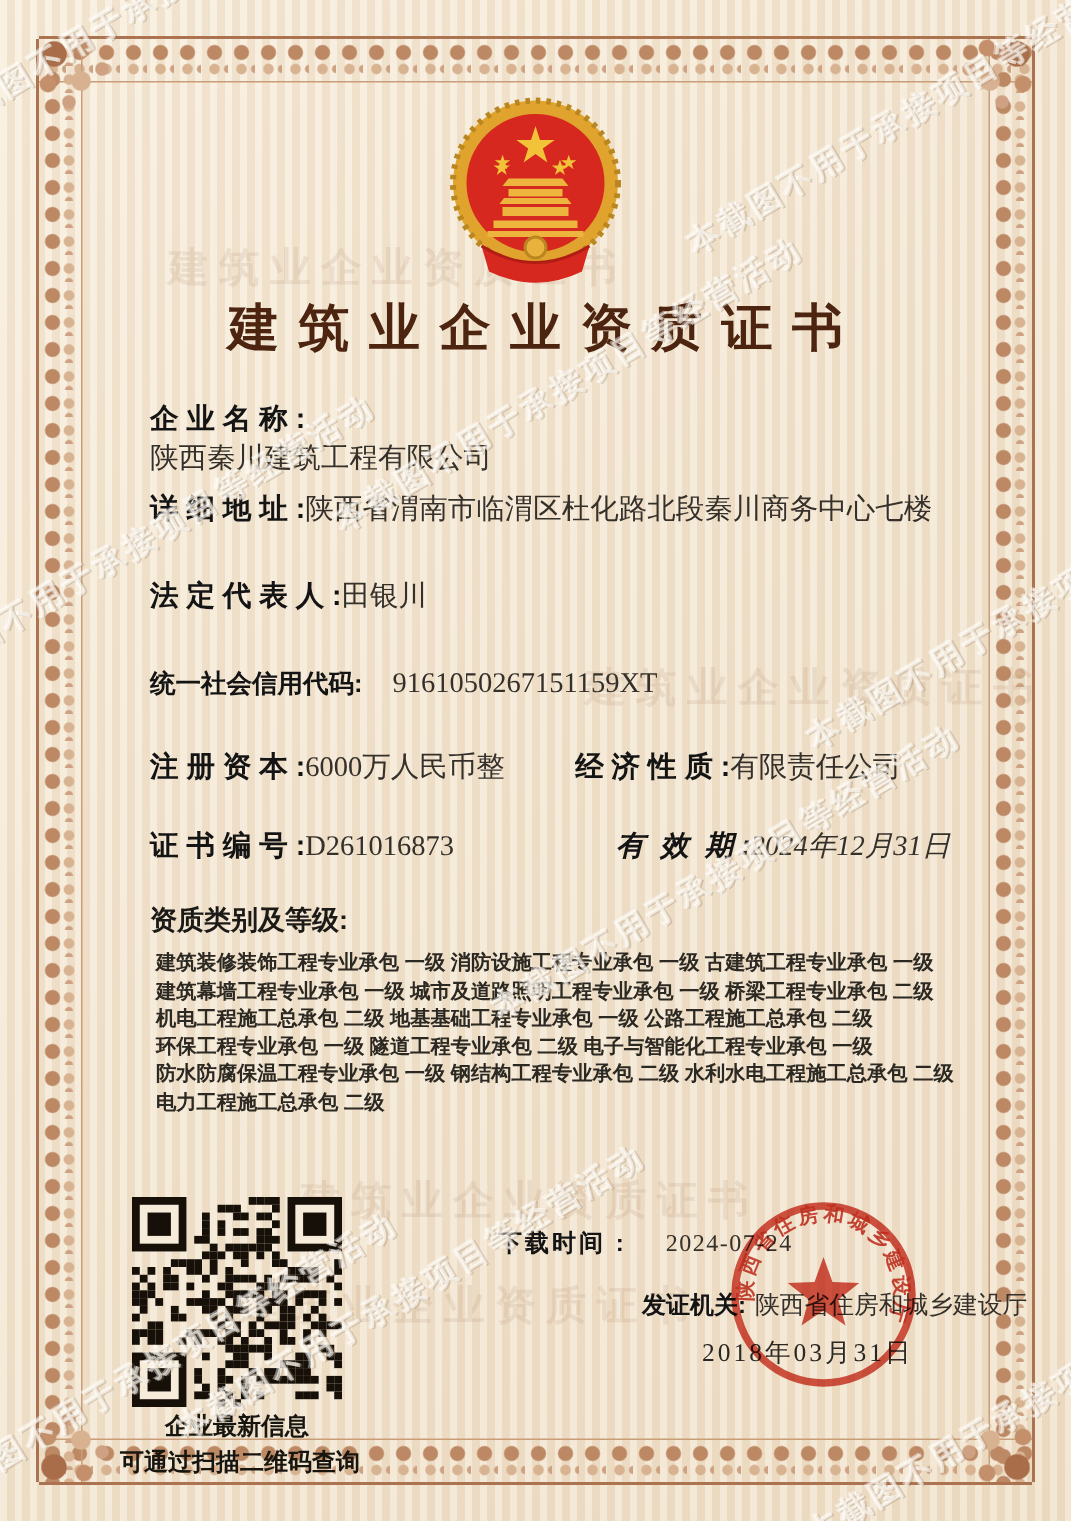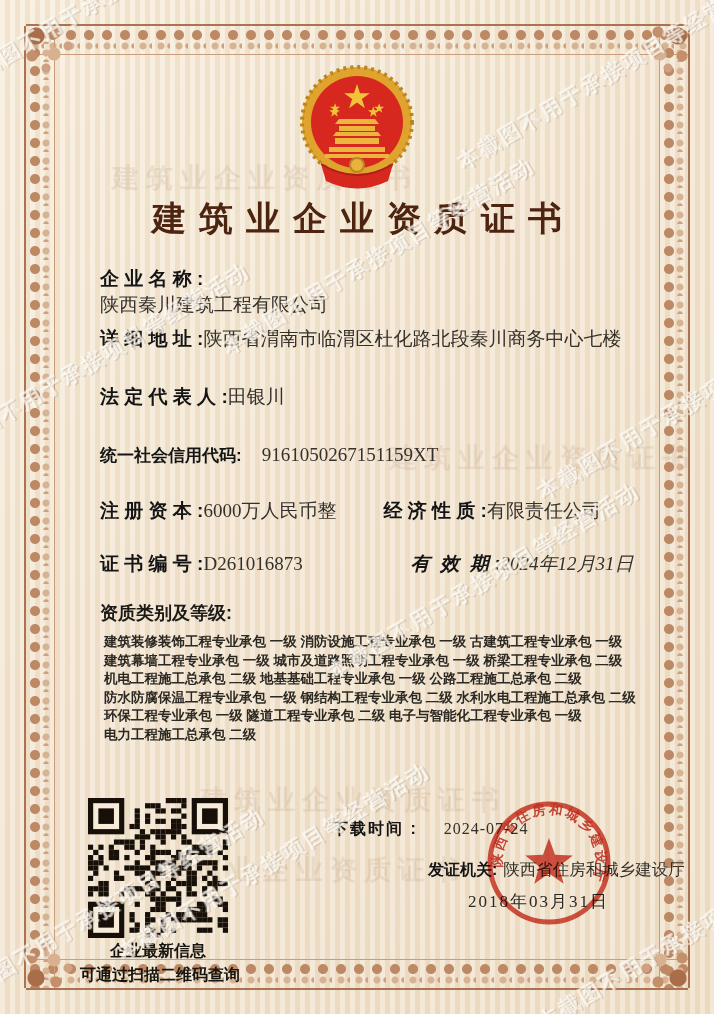--- a/index.html
+++ b/index.html
@@ -196,22 +196,22 @@
       <span class="lbl">有  效  期 :</span>
       <span class="val">2024年12月31日</span>
     </span>
   </div>
 
   <div class="qual-head">资质类别及等级:</div>
   <div class="qual-lines">
     <div>建筑装修装饰工程专业承包 一级 消防设施工程专业承包 一级 古建筑工程专业承包 一级</div>
     <div>建筑幕墙工程专业承包 一级 城市及道路照明工程专业承包 一级 桥梁工程专业承包 二级</div>
     <div>机电工程施工总承包 二级 地基基础工程专业承包 一级 公路工程施工总承包 二级</div>
+    <div>环保工程专业承包 一级 隧道工程专业承包 二级 电子与智能化工程专业承包 一级</div>
     <div>防水防腐保温工程专业承包 一级 钢结构工程专业承包 二级 水利水电工程施工总承包 二级</div>
-    <div>环保工程专业承包 一级 隧道工程专业承包 二级 电子与智能化工程专业承包 一级</div>
     <div>电力工程施工总承包 二级</div>
   </div>
 
   <svg class="qr" id="qr-svg" width="140" height="140" viewBox="0 0 140 140">
       <rect x="77.77777777777777" y="0" width="5.185185185185185" height="5.185185185185185" fill="#171008"></rect>
       <rect x="82.96296296296296" y="0" width="5.185185185185185" height="5.185185185185185" fill="#171008"></rect>
       <rect x="88.14814814814815" y="0" width="5.185185185185185" height="5.185185185185185" fill="#171008"></rect>
       <rect x="93.33333333333333" y="0" width="5.185185185185185" height="5.185185185185185" fill="#171008"></rect>
       <rect x="57.03703703703704" y="5.185185185185185" width="5.185185185185185" height="5.185185185185185" fill="#171008"></rect>
       <rect x="62.22222222222222" y="5.185185185185185" width="5.185185185185185" height="5.185185185185185" fill="#171008"></rect>

